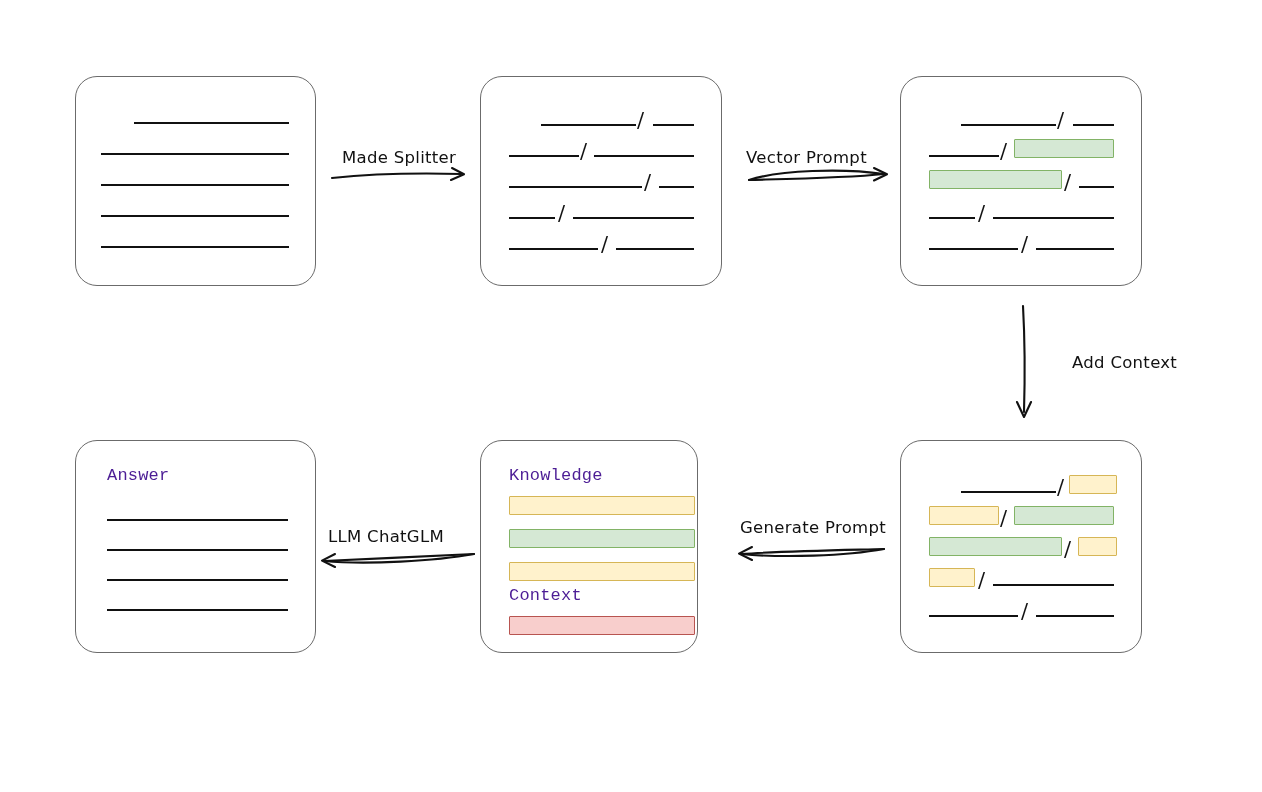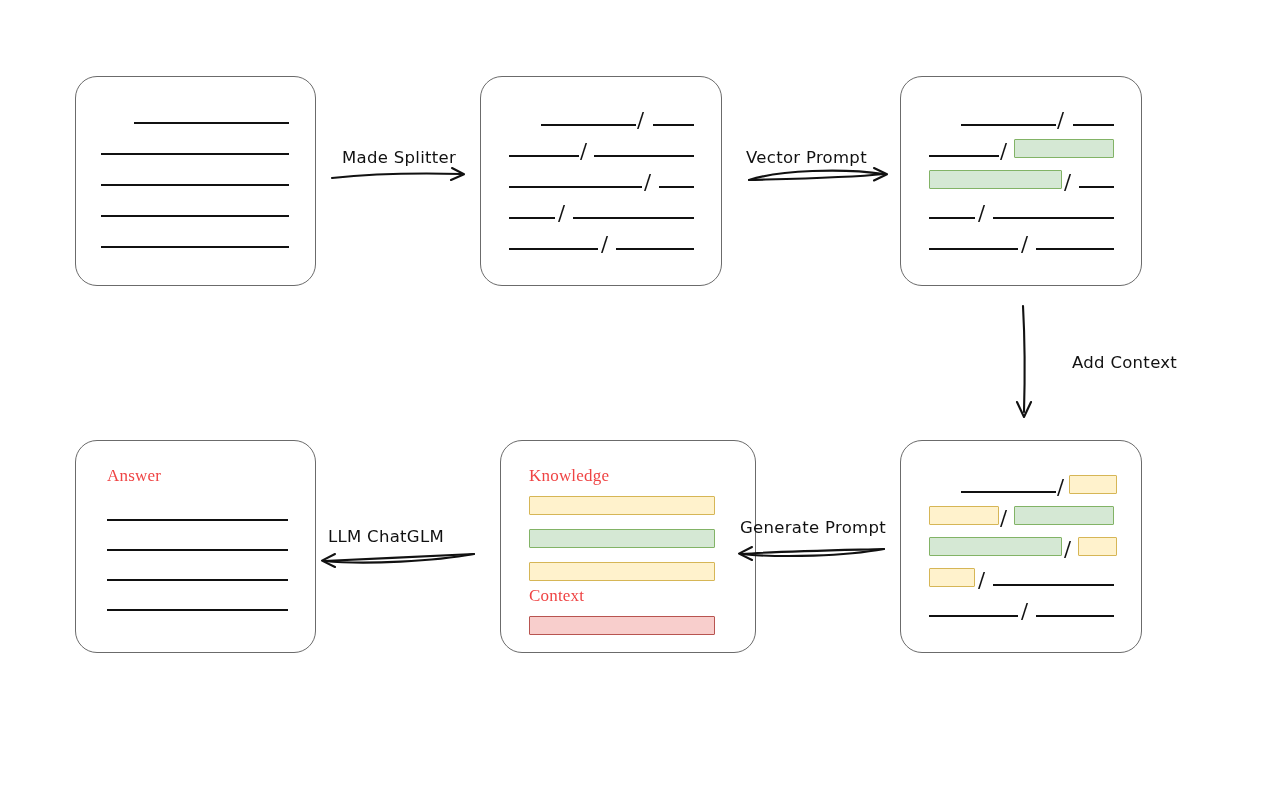--- a/index.html
+++ b/index.html
@@ -15,23 +15,23 @@
   .doc-box{
     position:absolute;
     border:1.2px solid #6b6b6b;
     border-radius:22px;
     background:#ffffff;
     box-sizing:border-box;
   }
 
   .box-title{
     position:absolute;
-    font-family:Liberation Serif, serif;
+    font-family:Liberation Mono, monospace;
     font-size:17px;
-    color:#ef4444;
+    color:#4c1d95;
     letter-spacing:.2px;
     white-space:nowrap;
   }
 
   
   .rule{
     position:absolute;
     height:0;
     border-top:2px solid #111;
   }
@@ -151,21 +151,21 @@
 
     <div class="chunk yellow" style="left:28px;top:127px;width:46px;height:19px;"></div>
     <div class="slash" style="left:77px;top:143px;">/</div>
     <div class="rule" style="left:92px;top:143px;width:121px;"></div>
 
     <div class="rule" style="left:28px;top:174px;width:89px;"></div>
     <div class="slash" style="left:120px;top:174px;">/</div>
     <div class="rule" style="left:135px;top:174px;width:78px;"></div>
   </div>
 
-  <div class="doc-box" style="left:500px;top:440px;width:256px;height:213px;">
+  <div class="doc-box" style="left:480px;top:440px;width:218px;height:213px;">
     <div class="box-title" style="left:28px;top:25px;">Knowledge</div>
     <div class="chunk yellow" style="left:28px;top:55px;width:186px;height:19px;"></div>
     <div class="chunk green" style="left:28px;top:88px;width:186px;height:19px;"></div>
     <div class="chunk yellow" style="left:28px;top:121px;width:186px;height:19px;"></div>
     <div class="box-title" style="left:28px;top:145px;">Context</div>
     <div class="chunk red" style="left:28px;top:175px;width:186px;height:19px;"></div>
   </div>
 
   <div class="doc-box" style="left:75px;top:440px;width:241px;height:213px;">
     <div class="box-title" style="left:31px;top:25px;">Answer</div>

